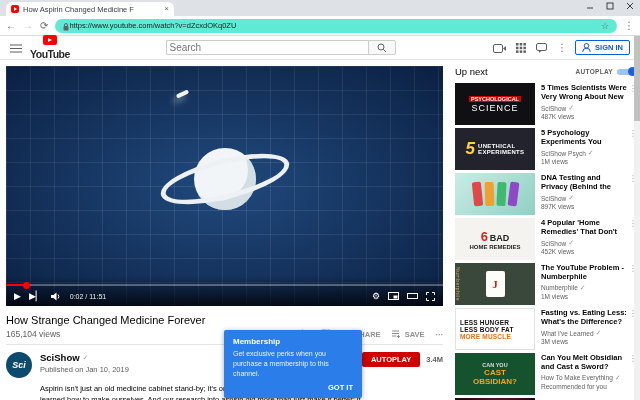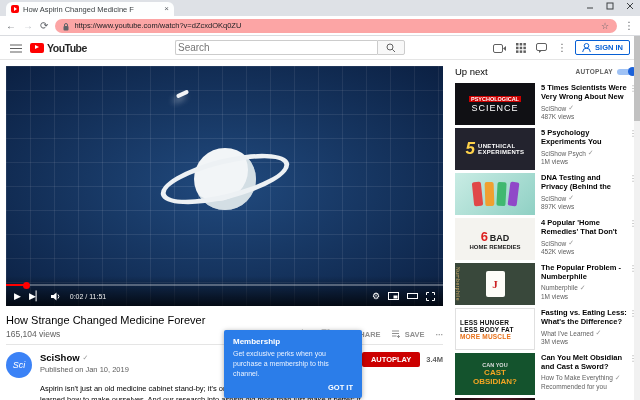--- a/index.html
+++ b/index.html
@@ -16,29 +16,29 @@
   .favicon { width:8px; height:8px; background:#f00; border-radius:2px; position:relative; flex-shrink:0; }
   .favicon::after { content:''; position:absolute; left:3px; top:2px;
     border-left:3px solid #fff; border-top:2px solid transparent; border-bottom:2px solid transparent; }
   .tab-close { color:#5f6368; font-size:8px; line-height:8px; cursor:pointer; }
   .win-controls { position:absolute; right:6px; top:2px; display:flex; gap:12px; align-items:center; }
   .win-controls svg { display:block; }
   .toolbar { height:20px; background:#fff; display:flex; align-items:center;
     padding:0 6px; gap:7px; border-bottom:1px solid #dadce0; }
   .nav-btn { color:#5f6368; font-size:10px; line-height:10px; }
   .nav-btn.dim { color:#bdc1c6; }
-  .omnibox { flex:1; height:14px; background:#fca5a5; border-radius:7px;
-    display:flex; align-items:center; padding:0 8px; gap:5px; }
+  .omnibox { flex:1; height:14px; background:#5eead4; border-radius:7px;
+    display:flex; align-items:center; padding:0 8px; }
   .url-text { font-size:7.5px; color:#202124; white-space:nowrap; overflow:hidden; flex:1; }
   .star { font-size:9px; color:#5f6368; }
 
   
   .masthead { height:24px; background:#fff; border-bottom:1px solid #e5e5e5;
     display:flex; align-items:center; padding:0 10px; gap:8px; position:relative; z-index:3; }
-  .logo { display:flex; align-items:center; gap:3px; }
+  .logo { display:flex; align-items:center; gap:3px;flex-direction:column; }
   .logo-play { width:14px; height:10px; background:#f00; border-radius:2px; position:relative; }
   .logo-play::after { content:''; position:absolute; left:5px; top:2.5px;
     border-left:4px solid #fff; border-top:2.5px solid transparent; border-bottom:2.5px solid transparent; }
   .logo-text { font-size:10.5px; font-weight:bold; letter-spacing:-0.5px; color:#282828; }
   .search-wrap { flex:1; display:flex; justify-content:center; }
   .search-box { display:flex; width:230px; height:15px; }
   .search-box input { flex:1; border:1px solid #ccc; border-right:none; font-size:10px;
     padding:0 2px; color:#111; outline:none; border-radius:2px 0 0 2px;
     font-family:"Liberation Sans", sans-serif; }
   .search-btn { width:28px; border:1px solid #ccc; background:#f8f8f8; display:flex;
@@ -84,22 +84,22 @@
   .ctrl-right svg { display:block; cursor:pointer; }
 
   
   .video-title { font-size:11px; color:#030303; margin:8px 0 3px; font-weight:normal; }
   .meta-row { display:flex; align-items:center; border-bottom:1px solid #e5e5e5; padding-bottom:5px; }
   .views { font-size:8.5px; color:#606060; }
   .actions { margin-left:auto; display:flex; gap:11px; align-items:center; }
   .action { display:flex; gap:3px; align-items:center; color:#909090; font-size:7.5px;
     font-weight:bold; cursor:pointer; }
   .channel-row { display:flex; align-items:flex-start; padding-top:7px; }
-  .avatar { width:26px; height:26px; border-radius:50%; background:#3b82f6; color:#fff;
-    font-size:9px; font-weight:normal; font-style:italic; display:flex; align-items:center;
+  .avatar { width:26px; height:26px; border-radius:50%; background:#0c4a6e; color:#fff;
+    font-size:9px; font-weight:bold; font-style:italic; display:flex; align-items:center;
     justify-content:center; flex-shrink:0; }
   .channel-text { margin-left:8px; }
   .channel-name { font-size:9.5px; font-weight:bold; color:#030303; display:flex;
     gap:3px; align-items:center; }
   .check { color:#999; font-size:7px; font-weight:normal; }
   .published { font-size:7.5px; color:#606060; margin-top:2px; }
   .sub-area { margin-left:auto; display:flex; gap:6px; align-items:center; }
   .join-btn { background:#065fd4; color:#fff; font-size:7.5px; font-weight:bold;
     padding:3px 9px; border-radius:2px; border:none; cursor:pointer;
     font-family:"Liberation Sans", sans-serif; }
@@ -459,21 +459,21 @@
     </div>
 
     <div class="sb-item">
       <div class="sb-thumb thumb-5">
         <span class="v-label">Numberphile</span>
         <span class="card">
             <span class="j">J</span>
           </span>
       </div>
       <div class="sb-text">
-        <div class="sb-title">The Popular Problem - Numberphile</div>
+        <div class="sb-title">The YouTube Problem - Numberphile</div>
         <div class="sb-channel">
             <span>Numberphile</span>
             <span class="check">✓</span>
           </div>
         <div class="sb-views">1M views</div>
       </div>
       <span class="sb-dots">⋮</span>
     </div>
 
     <div class="sb-item">

